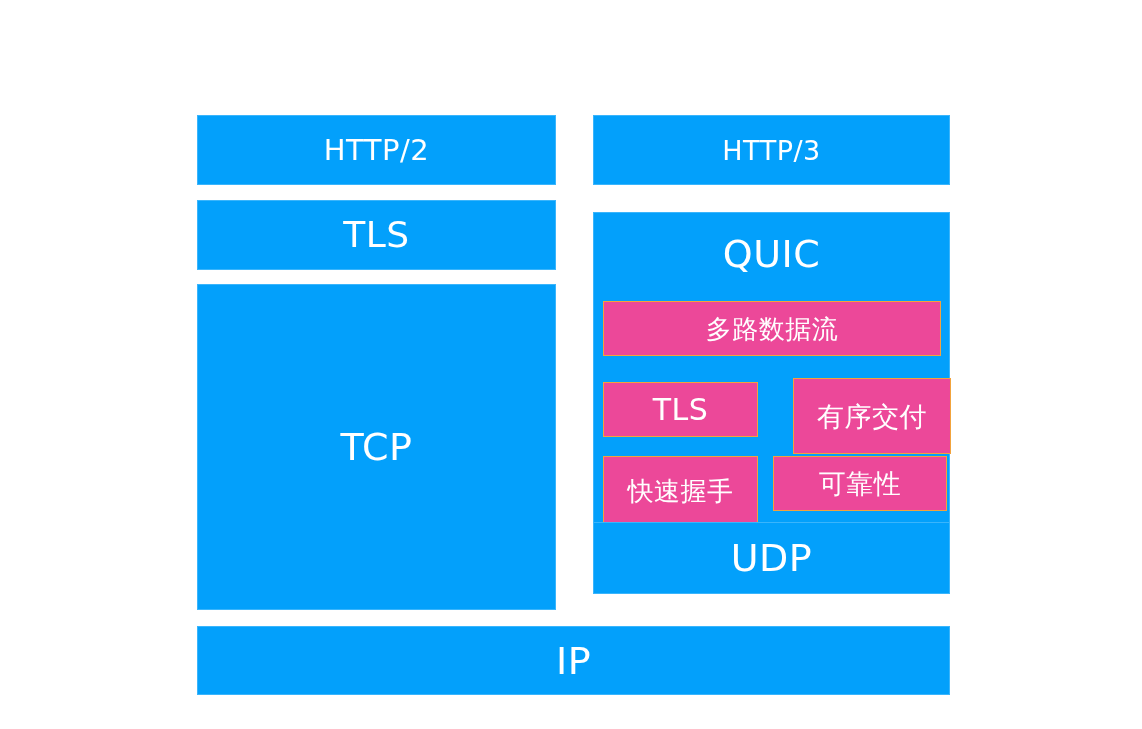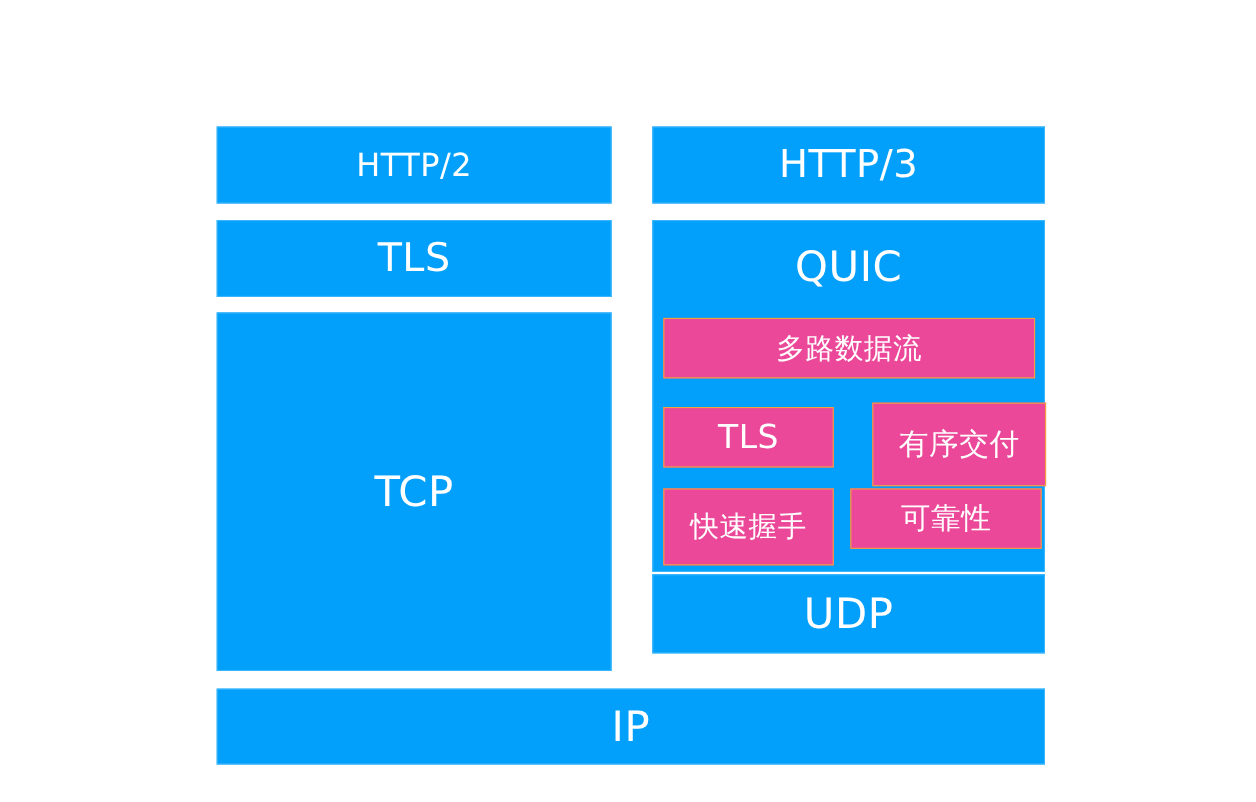--- a/index.html
+++ b/index.html
@@ -56,22 +56,22 @@
     text-align: center;
     color: #ffffff;
     line-height: 1;
   }
 
   
   #http2    { left: 197px; top: 115px; width: 359px; height: 70px;  font-size: 29px; }
   #tls-left { left: 197px; top: 200px; width: 359px; height: 70px;  font-size: 36px; }
   #tcp      { left: 197px; top: 284px; width: 359px; height: 326px; font-size: 38px; }
 
-  #http3    { left: 593px; top: 115px; width: 357px; height: 70px;  font-size: 35px; }
-  #quic     { left: 593px; top: 200px; width: 357px; height: 320px; }
+  #http3    { left: 593px; top: 115px; width: 357px; height: 70px;  font-size: 27px; }
+  #quic     { left: 593px; top: 212px; width: 357px; height: 320px; }
   #udp      { left: 593px; top: 522px; width: 357px; height: 72px;  font-size: 38px; }
 
   #ip       { left: 197px; top: 626px; width: 753px; height: 69px;  font-size: 38px; }
 
   
   #multiplex { left: 9px;   top: 88px;  width: 338px; height: 55px; font-size: 26px; }
   #tls-quic  { left: 9px;   top: 169px; width: 155px; height: 55px; font-size: 30px; }
   #ordered   { left: 179px; top: 165px; width: 158px; height: 76px; font-size: 27px; margin-left: 20px; }
   #handshake { left: 9px;   top: 243px; width: 155px; height: 70px; font-size: 26px; }
   #reliable  { left: 179px; top: 243px; width: 174px; height: 55px; font-size: 27px; }

